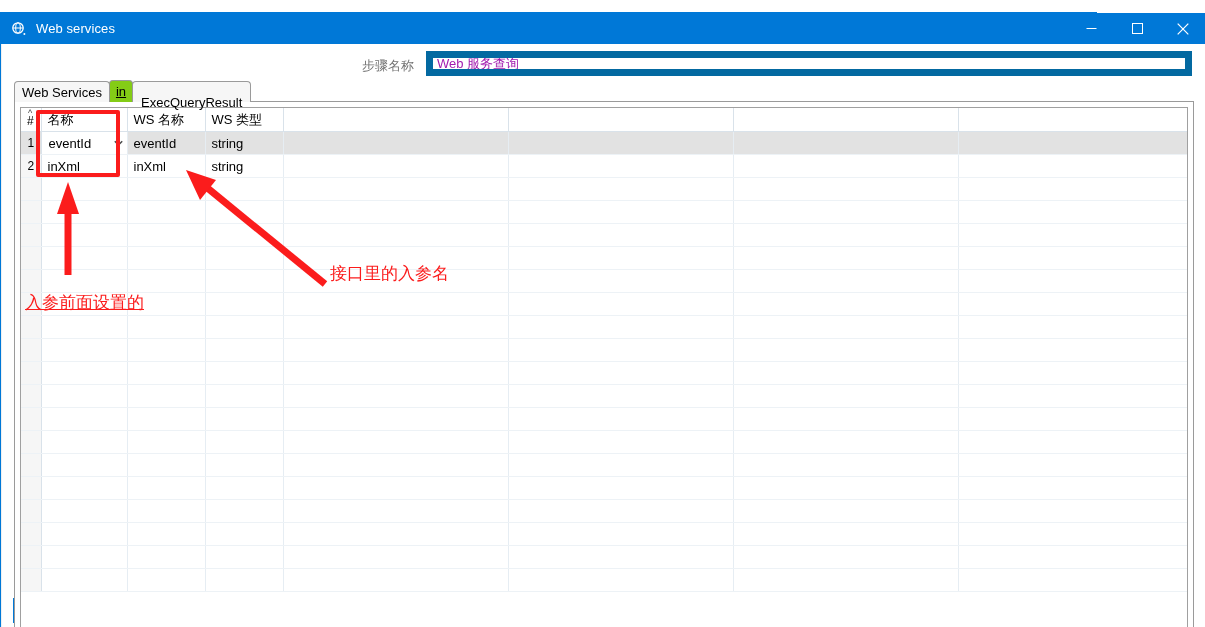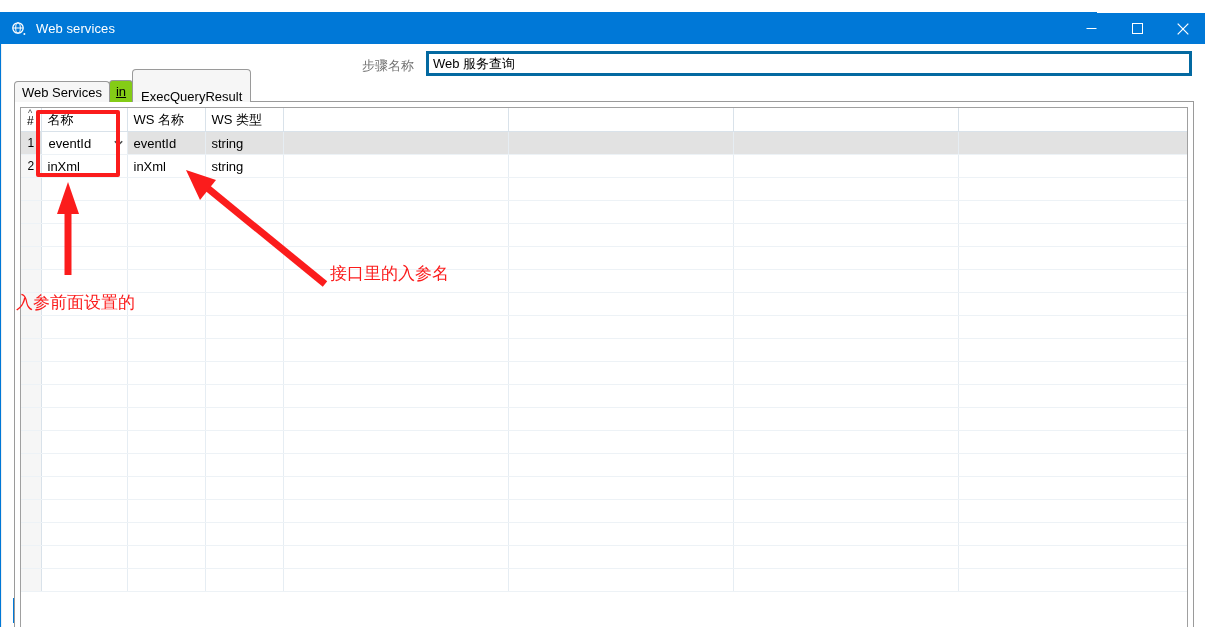--- a/index.html
+++ b/index.html
@@ -120,25 +120,25 @@
     font-size: 13px;
     color: #737373;
     white-space: nowrap;
   }
   #stepinput {
     position: absolute;
     left: 424px; top: 0px;
     width: 766px;
     height: 25px;
     box-sizing: border-box;
-    border: 3px solid #0369a1;
+    border: 7px solid #0369a1;
     background: #ffffff;
     font-family: "Liberation Sans", "DejaVu Sans", sans-serif;
     font-size: 13px;
-    color: #000000;
+    color: #a21caf;
     padding: 2px 4px;
     outline: none;
   }
 
   
   #tabarea {
     position: absolute;
     left: 12px; top: 36px;
     width: 1180px;
     height: 552px;
@@ -167,21 +167,21 @@
   }
   .tab.selected {
     background: #84cc16;
     border-color: #9a9a9a;
     z-index: 4;
     height: 22px;
     line-height: 21px;
     text-decoration: underline;
   }
   .tab.t2 { margin-left: -1px; padding: 0 6px; }
-  .tab.t3 { margin-left: -1px; padding: 16px 8px; }
+  .tab.t3 { margin-left: -1px; padding: 10px 8px; }
 
   #tabbody {
     position: absolute;
     left: 0; top: 21px;
     width: 1180px;
     height: 531px;
     background: #ffffff;
     border: 1px solid #9a9a9a;
     box-sizing: border-box;
     z-index: 2;
@@ -365,21 +365,21 @@
     box-sizing: border-box;
     border-radius: 2px;
   }
   .ann-text {
     position: absolute;
     color: #fb1c1c;
     font-size: 17px;
     white-space: nowrap;
     font-family: "Liberation Sans", "DejaVu Sans", sans-serif;
   }
-  #ann-text-1 { left: 16px; top: 291px; }
+  #ann-text-1 { left: 25px; top: 291px; text-decoration: underline; }
   #ann-text-2 { left: 330px; top: 262px; }
 </style>
 </head>
 <body>
 
 <div id="bg-window">
   <div id="bg-right-icons">
     <div class="bg-ico i1">
         <div class="inner"></div>
       </div>

